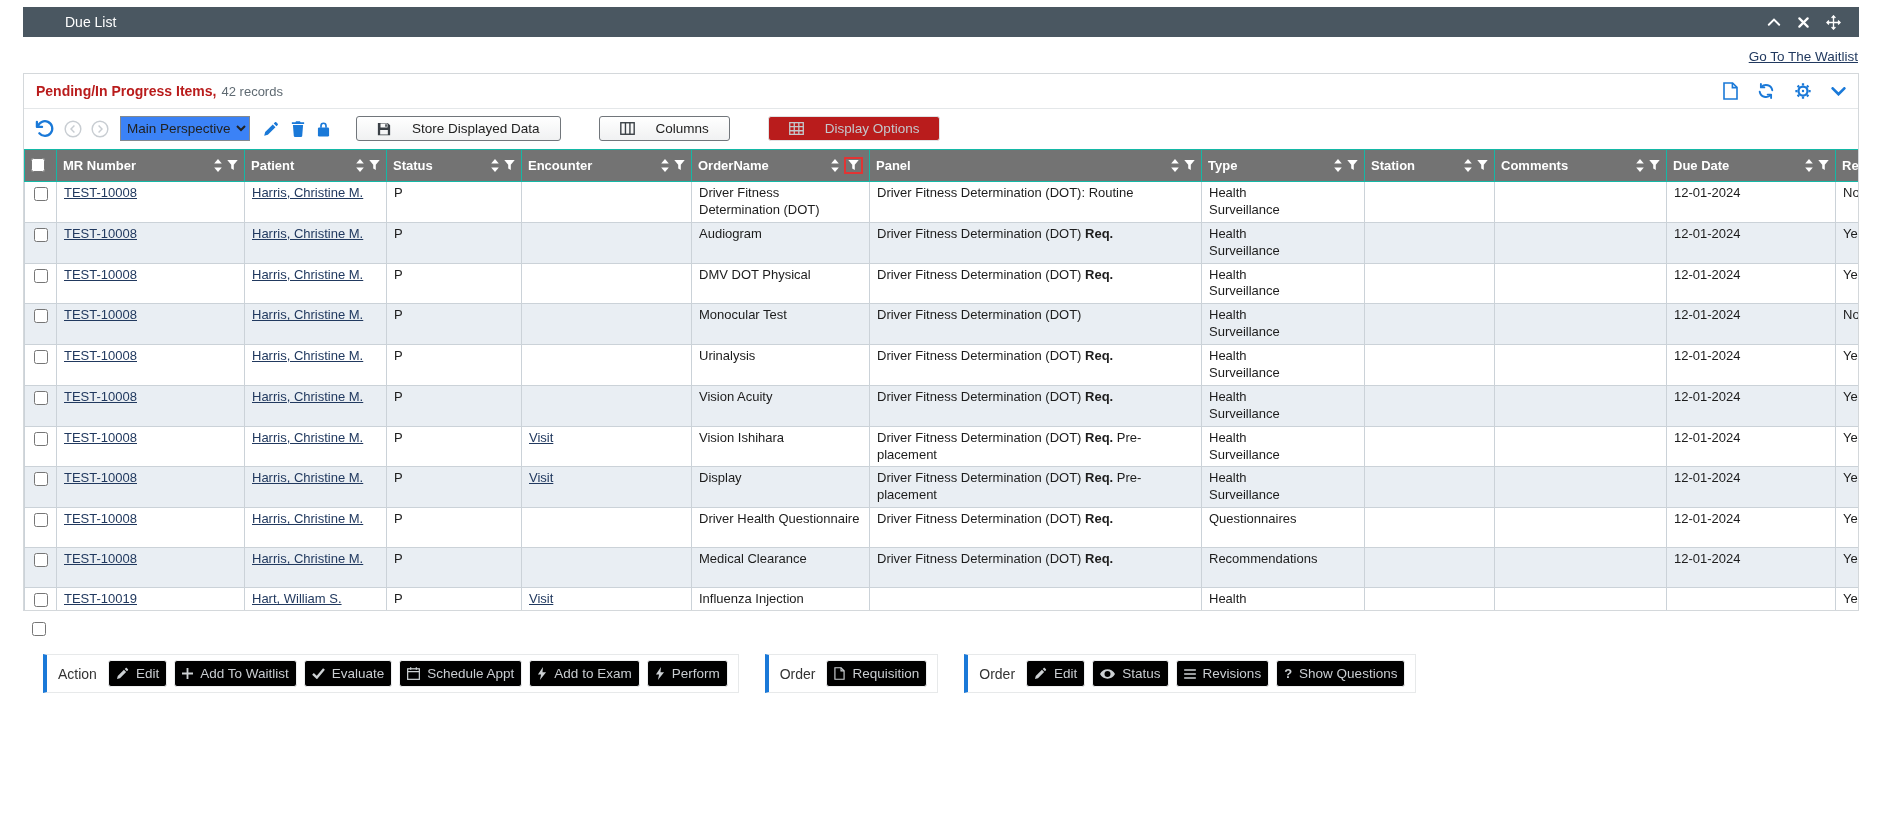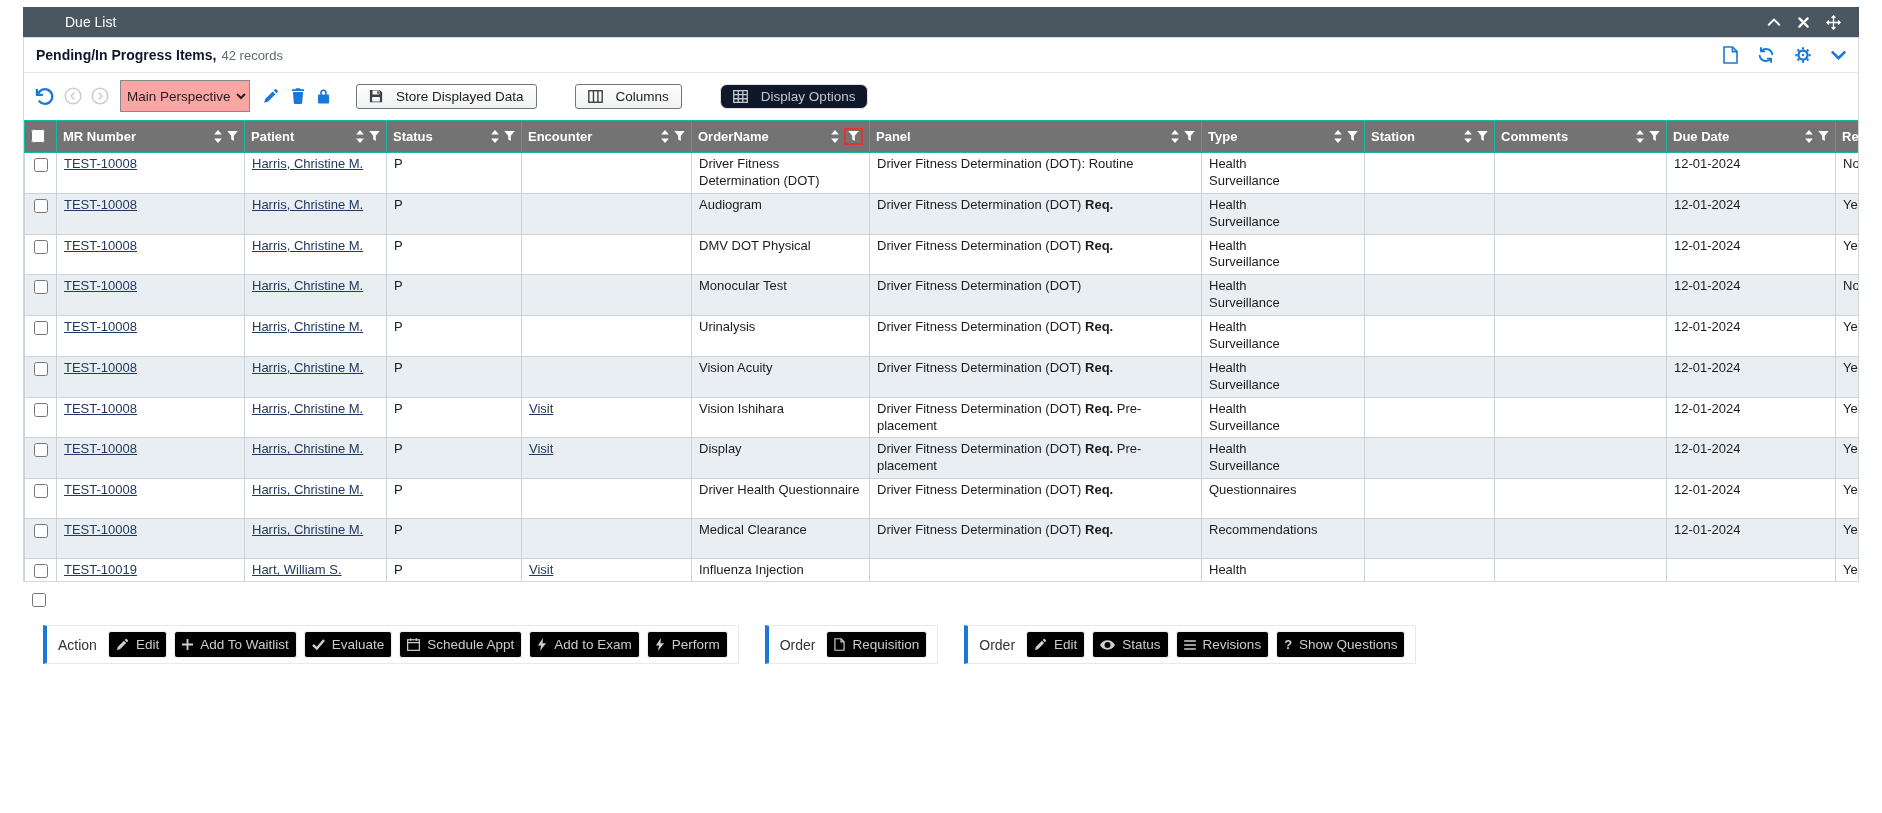--- a/index.html
+++ b/index.html
@@ -15,34 +15,34 @@
   .icn.q{line-height:1;font-weight:bold;font-size:13px;}
 
   
   .waitlist-row{text-align:right;padding:10px 1px 8px;}
   a{color:#21395f;}
   .waitlist-row a{font-size:13.5px;}
 
   
   .panel{border:1px solid #d4d8db;}
   .panel-header{display:flex;align-items:center;padding:8px 12px;border-bottom:1px solid #e4e7e9;}
-  .ph-title{font-size:14px;font-weight:bold;color:#0f172a;}
+  .ph-title{font-size:14px;font-weight:bold;color:#b91c1c;}
   .ph-records{font-size:13px;color:#5f6a72;margin-left:5px;}
   .ph-icons{margin-left:auto;display:flex;align-items:center;gap:19px;color:#1a79d8;}
 
   
   .toolbar{display:flex;align-items:center;padding:7px 10px 8px;}
   .blue{color:#1a79d8;}
   .gray{color:#c8cdd2;}
   .gap-s{margin-left:9px;}
-  select.persp{margin-left:11px;height:32px;font-size:13.5px;font-family:inherit;color:#222;border:1px solid #83898f;background:#fca5a5;padding:0 2px;}
+  select.persp{margin-left:11px;height:25px;font-size:13.5px;font-family:inherit;color:#222;border:1px solid #83898f;background:#3b82f6;padding:0 2px;}
   .tool-icns{display:flex;align-items:center;gap:12px;margin-left:13px;color:#1a79d8;}
-  .btn{display:inline-flex;align-items:center;gap:13px;border:1px solid #71767b;border-radius:3px;background:linear-gradient(#ffffff,#f0f1f2);padding:4px 12px;font-size:13.5px;font-family:inherit;color:#222;cursor:pointer;}
+  .btn{display:inline-flex;align-items:center;gap:21px;border:1px solid #71767b;border-radius:3px;background:linear-gradient(#ffffff,#f0f1f2);padding:4px 20px;font-size:13.5px;font-family:inherit;color:#222;cursor:pointer;}
   .btn .icn{color:#3a4046;}
-  .btn.disabled{border-color:#e0e2e4;color:#c4c8cc;background:#0f172a;border-radius:7px;}
+  .btn.disabled{border-color:#e0e2e4;color:#c4c8cc;background:#b91c1c;}
   .btn.disabled .icn{color:#c4c8cc;}
   .ml-a{margin-left:26px;}
   .ml-b{margin-left:38px;}
 
   
   .table-wrap{width:100%;height:461px;overflow:hidden;}
   table.grid{border-collapse:collapse;table-layout:fixed;width:1931px;}
   .grid th{background:#737373;color:#fff;font-size:13px;font-weight:bold;text-align:left;height:32px;padding:0 6px;border:1px solid #14b8a6;}
   .th-inner{display:flex;align-items:center;gap:5px;}
   .th-label{flex:1;white-space:nowrap;overflow:hidden;}
@@ -83,20 +83,23 @@
         </span>
       <span class="icn">
           <svg width="15" height="15" viewBox="0 0 20 20" fill="none" stroke="currentColor" stroke-width="1.8">
             <path d="M10 2v16M2 10h16"></path>
             <path d="M7.5 4 10 1.2 12.5 4M7.5 16 10 18.8 12.5 16M4 7.5 1.2 10 4 12.5M16 7.5 18.8 10 16 12.5"></path>
           </svg>
         </span>
     </span>
   </div>
 
+  <div class="waitlist-row">
+    <a href="#">Go To The Waitlist</a>
+  </div>
 
   <div class="panel">
 
     <div class="panel-header">
       <span class="ph-title">Pending/In Progress Items,</span>
       <span class="ph-records">42 records</span>
       <span class="ph-icons">
         <span class="icn">
             <svg width="15" height="18" viewBox="0 0 15 18" fill="none" stroke="currentColor" stroke-width="1.6">
               <path d="M1 1h8.6L14 5.4V17H1z"></path>

